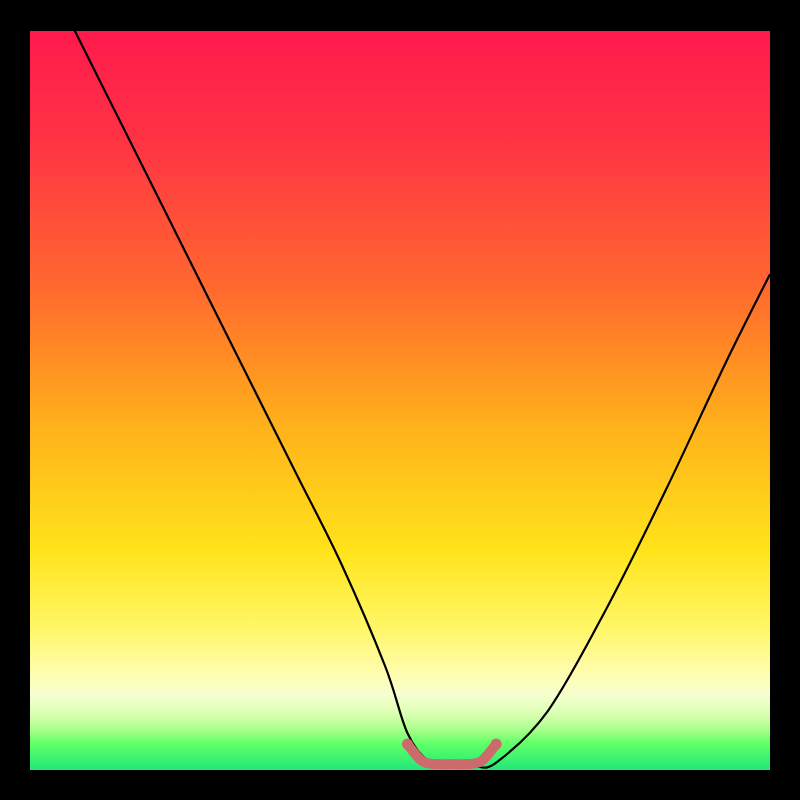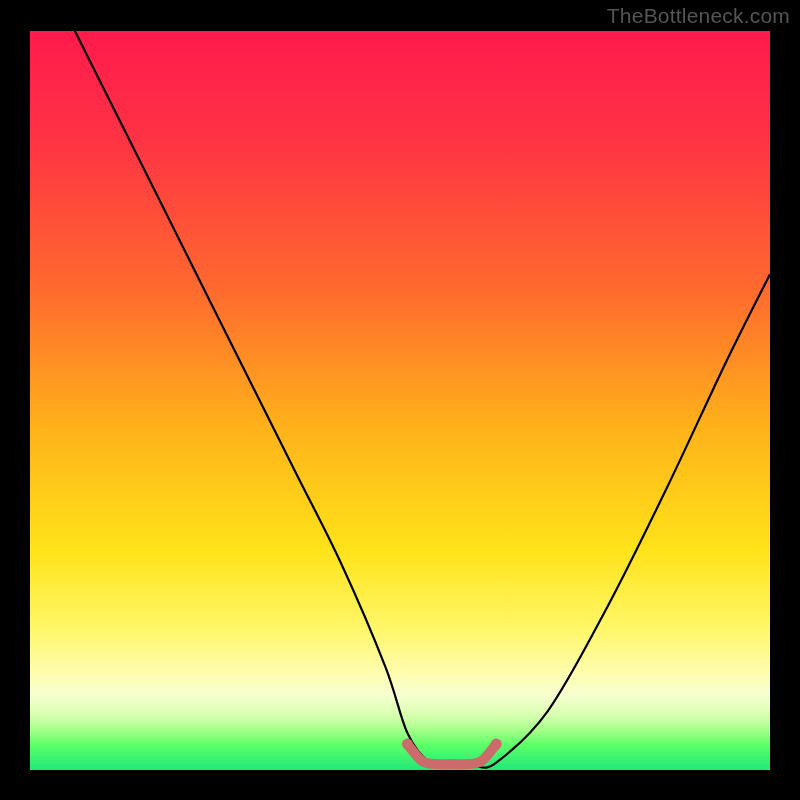--- a/index.html
+++ b/index.html
@@ -69,14 +69,13 @@
 
   <svg class="curve" viewBox="0 0 740 740">
 
     <path d="M 44.4 0 C 51.8 14.799999999999992, 74 59.199999999999946, 88.8 88.79999999999995 C 103.6 118.39999999999996, 118.39999999999999 148.00000000000003, 133.2 177.60000000000002 C 148 207.20000000000002, 162.79999999999998 236.79999999999998, 177.6 266.4 C 192.4 296, 207.2 325.59999999999997, 222 355.2 C 236.8 384.8, 251.59999999999997 414.4, 266.4 444 C 281.2 473.6, 296 500.7333333333333, 310.8 532.8 C 325.6 564.8666666666666, 344.09999999999997 608.0333333333333, 355.2 636.4 C 366.3 664.7666666666667, 370 686.9666666666667, 377.40000000000003 703 C 384.80000000000007 719.0333333333333, 392.20000000000005 727.0500000000001, 399.6 732.6 C 407 738.15, 414.4 735.6833333333333, 421.79999999999995 736.3 C 429.19999999999993 736.9166666666666, 436.6 736.9166666666666, 444 736.3 C 451.4 735.6833333333333, 453.8666666666667 741.85, 466.2 732.6 C 478.5333333333333 723.35, 499.5 706.6999999999999, 518 680.8 C 536.5 654.9, 557.4666666666667 614.2, 577.2 577.2 C 596.9333333333334 540.2, 616.6666666666666 499.5, 636.4 458.8 C 656.1333333333333 418.1, 678.3333333333333 368.7666666666666, 695.5999999999999 332.99999999999994 C 712.8666666666666 297.2333333333333, 732.6 259, 740 244.2" id="mainCurve" fill="none" stroke="#000" stroke-width="2.2"></path>
 
     <path d="M 377.40000000000003 714.1 C 379.8666666666667 716.9366666666667, 387.2666666666667 727.79, 392.20000000000005 731.12 C 397.1333333333334 734.45, 402.0666666666667 733.5866666666667, 407.00000000000006 734.08 C 411.9333333333334 734.5733333333334, 416.8666666666666 734.08, 421.79999999999995 734.08 C 426.7333333333333 734.08, 431.66666666666663 734.5733333333334, 436.59999999999997 734.08 C 441.5333333333333 733.5866666666667, 446.46666666666664 734.45, 451.4 731.12 C 456.3333333333333 727.79, 463.73333333333335 716.9366666666667, 466.2 714.1" id="valleyCurve" fill="none" stroke="#cc6b6b" stroke-width="10" stroke-linecap="round" stroke-linejoin="round"></path>
     <circle id="valleyDotL" r="5.5" fill="#cc6b6b" cx="377.40000000000003" cy="714.1"></circle>
     <circle id="valleyDotR" r="5.5" fill="#cc6b6b" cx="466.2" cy="714.1"></circle>
   </svg>
 
-  <div class="watermark">TheBottleneck.com</div>
 </div>
 
 </body></html>

